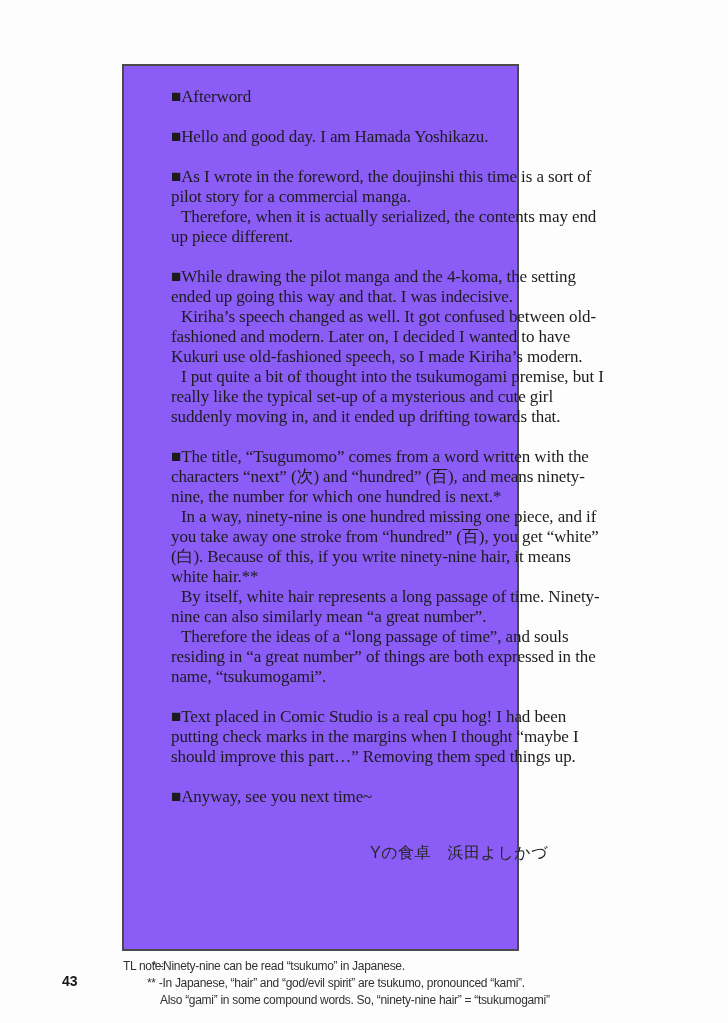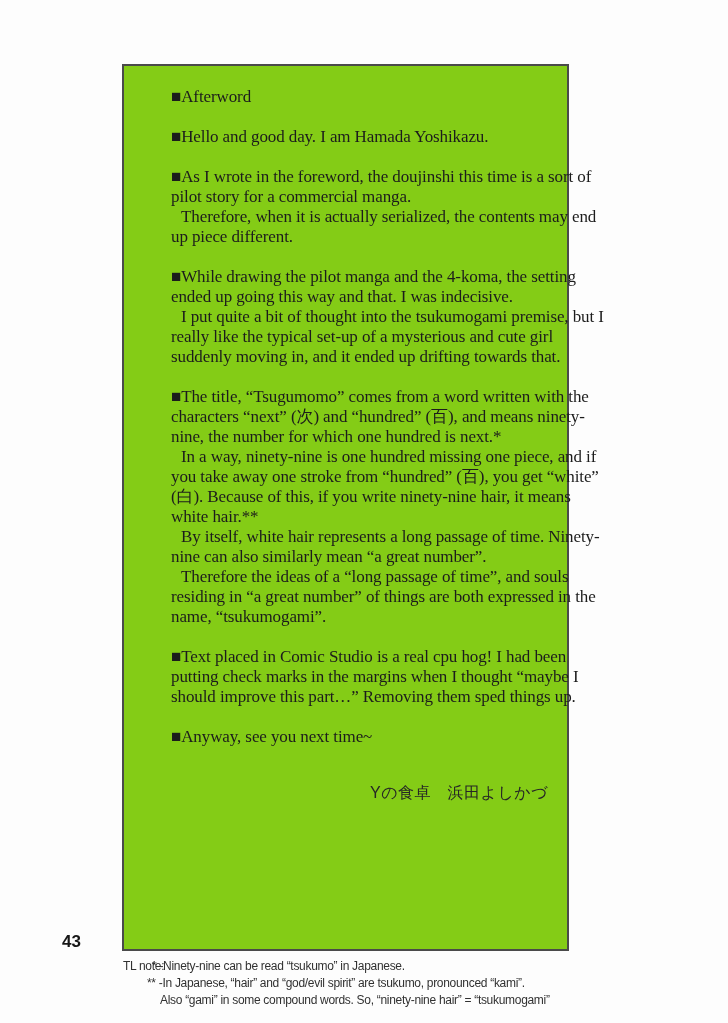--- a/index.html
+++ b/index.html
@@ -6,24 +6,24 @@
   body {
     width: 728px; height: 1023px;
     background: #fdfdfd;
     position: relative;
     overflow: hidden;
     font-family: "Liberation Serif", "DejaVu Serif", serif;
   }
   .afterword-box {
     position: absolute;
     left: 122px; top: 64px;
-    width: 447px; height: 887px;
+    width: 397px; height: 887px;
     border: 2px solid #4a4a4a;
     box-sizing: border-box;
-    background: #84cc16;
+    background: #8b5cf6;
   }
   .afterword-content {
     padding: 21px 10px 0 47px;
     width: 436px;
     box-sizing: content-box;
     font-size: 17px;
     line-height: 20px;
     letter-spacing: -0.1px;
     color: #1c1c1c;
   }
@@ -35,24 +35,24 @@
     text-align: center;
     transform: translateX(70px);
     font-family: "Liberation Sans", "DejaVu Sans", sans-serif;
     font-size: 16px;
     letter-spacing: 0.5px;
     color: #262626;
     line-height: 20px;
   }
   .page-number {
     position: absolute;
-    left: 62px; top: 932px;
+    left: 62px; top: 973px;
     font-family: "Liberation Sans", "DejaVu Sans", sans-serif;
     font-weight: bold;
-    font-size: 17px;
+    font-size: 14px;
     color: #161616;
   }
   .tl-note {
     position: absolute;
     left: 123px; top: 958px;
     width: 590px;
     font-family: "Liberation Sans", "DejaVu Sans", sans-serif;
     font-size: 12px;
     letter-spacing: -0.3px;
     line-height: 17px;
@@ -78,20 +78,21 @@
       <p class="lead">■Hello and good day. I am Hamada Yoshikazu.</p>
     </section>
 
     <section>
       <p class="lead">■As I wrote in the foreword, the doujinshi this time is a sort of pilot story for a commercial manga.</p>
       <p class="cont">Therefore, when it is actually serialized, the contents may end up piece different.</p>
     </section>
 
     <section>
       <p class="lead">■While drawing the pilot manga and the 4-koma, the setting ended up going this way and that. I was indecisive.</p>
+      <p class="cont">Kiriha’s speech changed as well. It got confused between old-fashioned and modern. Later on, I decided I wanted to have Kukuri use old-fashioned speech, so I made Kiriha’s modern.</p>
       <p class="cont">I put quite a bit of thought into the tsukumogami premise, but I really like the typical set-up of a mysterious and cute girl suddenly moving in, and it ended up drifting towards that.</p>
     </section>
 
     <section>
       <p class="lead">■The title, “Tsugumomo” comes from a word written with the characters “next” (次) and “hundred” (百), and means ninety-nine, the number for which one hundred is next.*</p>
       <p class="cont">In a way, ninety-nine is one hundred missing one piece, and if you take away one stroke from “hundred” (百), you get “white” (白). Because of this, if you write ninety-nine hair, it means white hair.**</p>
       <p class="cont">By itself, white hair represents a long passage of time. Ninety-nine can also similarly mean “a great number”.</p>
       <p class="cont">Therefore the ideas of a “long passage of time”, and souls residing in “a great number” of things are both expressed in the name, “tsukumogami”.</p>
     </section>
 

